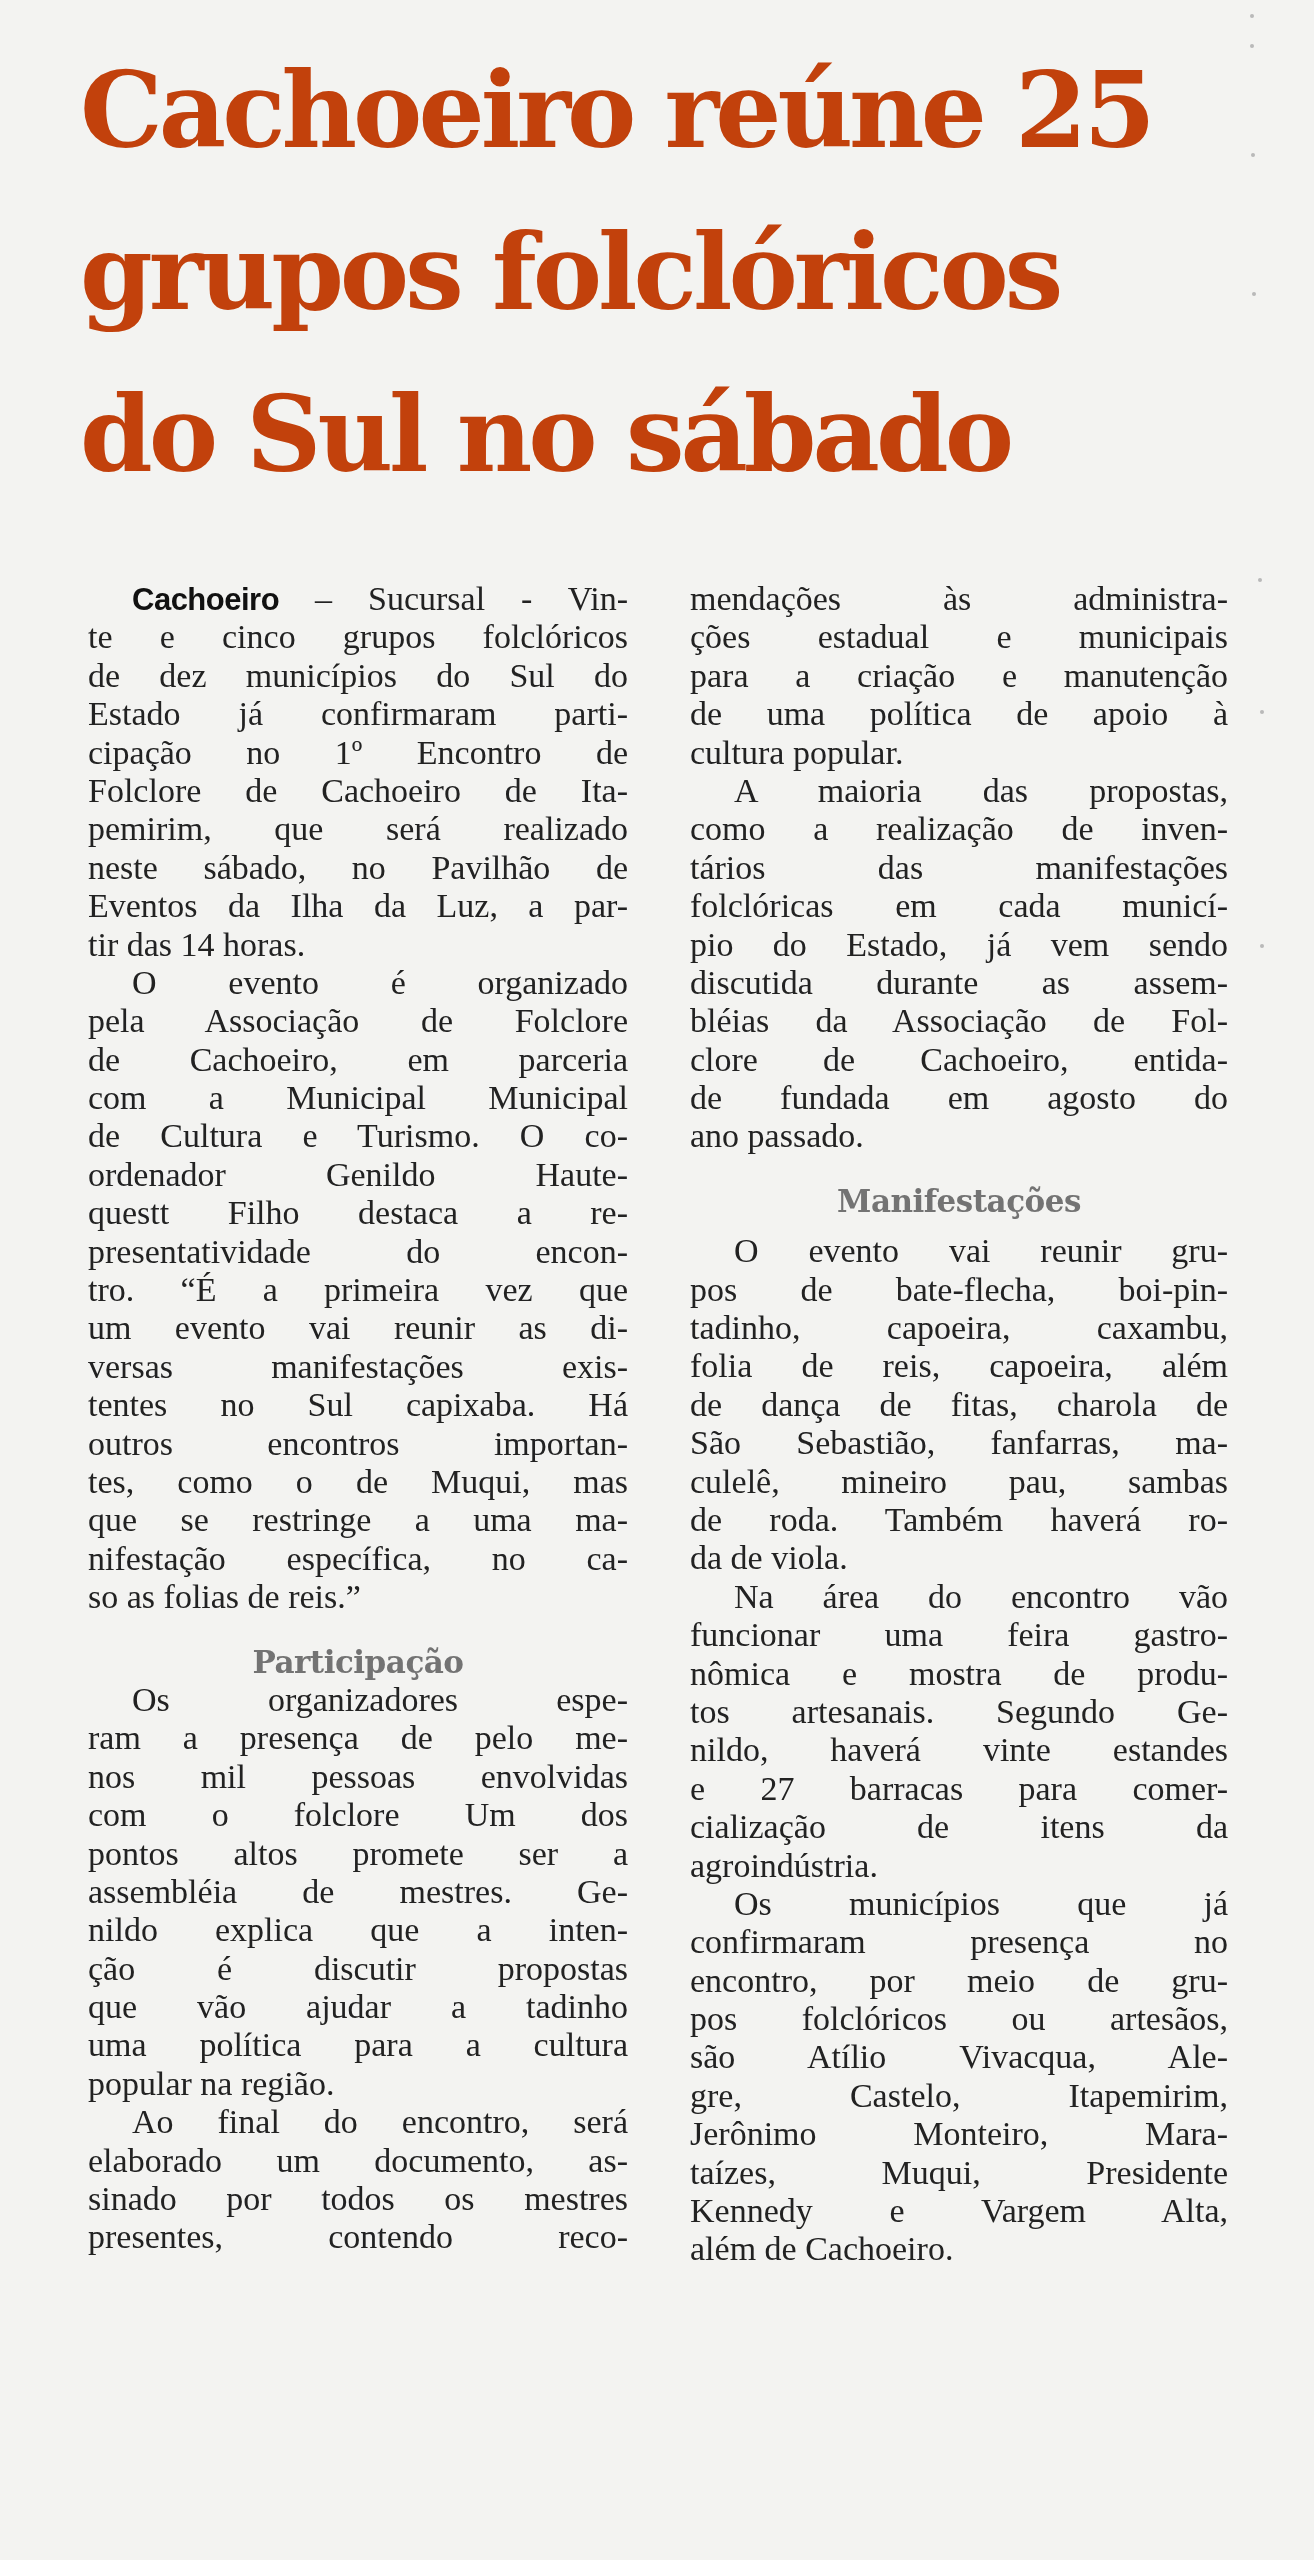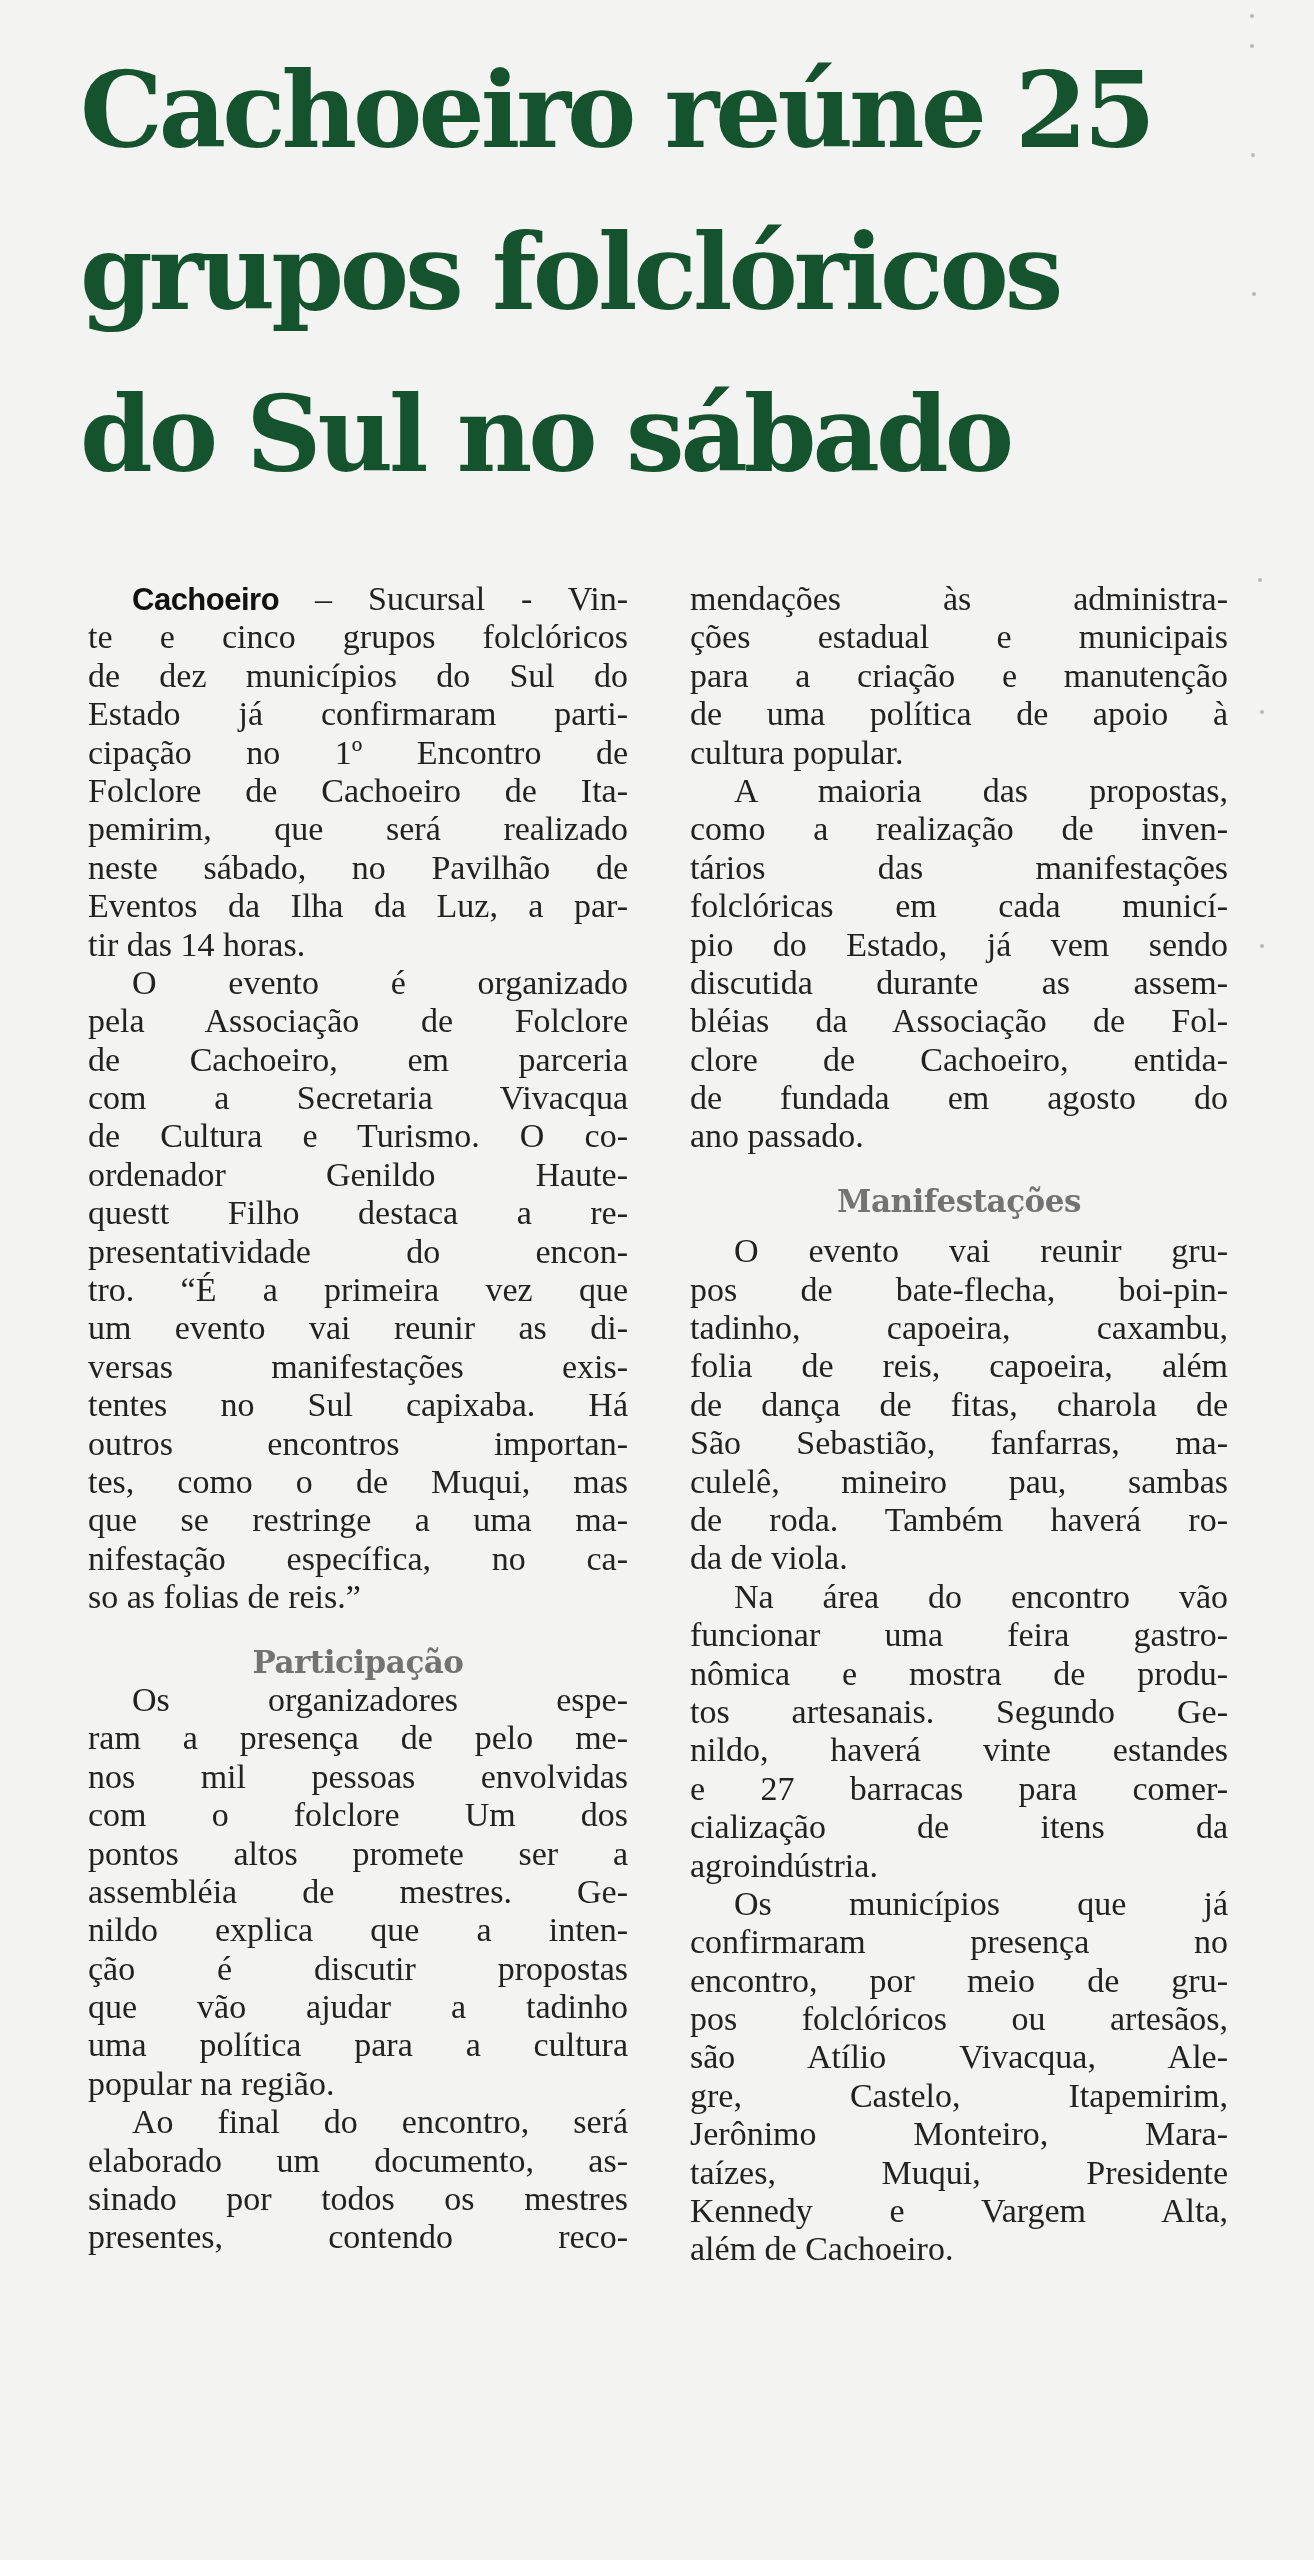--- a/index.html
+++ b/index.html
@@ -18,21 +18,21 @@
       position: absolute;
       left: 80px;
       top: 30px;
       width: 1180px;
       margin: 0;
       font-family: "DejaVu Serif", "Liberation Serif", serif;
       font-weight: bold;
       font-size: 104px;
       line-height: 162px;
       letter-spacing: -4px;
-      color: #14532d;
+      color: #c2410c;
     }
     .headline .hl-line {
       display: block;
       white-space: nowrap;
     }
     .column {
       position: absolute;
       top: 580px;
       font-family: "Liberation Serif", "DejaVu Serif", serif;
       font-size: 34px;
@@ -120,21 +120,21 @@
     <span class="line">Folclore de Cachoeiro de Ita-</span>
     <span class="line">pemirim, que será realizado</span>
     <span class="line">neste sábado, no Pavilhão de</span>
     <span class="line">Eventos da Ilha da Luz, a par-</span>
     <span class="line last">tir das 14 horas.</span>
   </div>
   <div class="paragraph">
     <span class="line indent">O evento é organizado</span>
     <span class="line">pela Associação de Folclore</span>
     <span class="line">de Cachoeiro, em parceria</span>
-    <span class="line">com a Secretaria Vivacqua</span>
+    <span class="line">com a Municipal Municipal</span>
     <span class="line">de Cultura e Turismo. O co-</span>
     <span class="line">ordenador Genildo Haute-</span>
     <span class="line">questt Filho destaca a re-</span>
     <span class="line">presentatividade do encon-</span>
     <span class="line">tro. “É a primeira vez que</span>
     <span class="line">um evento vai reunir as di-</span>
     <span class="line">versas manifestações exis-</span>
     <span class="line">tentes no Sul capixaba. Há</span>
     <span class="line">outros encontros importan-</span>
     <span class="line">tes, como o de Muqui, mas</span>

